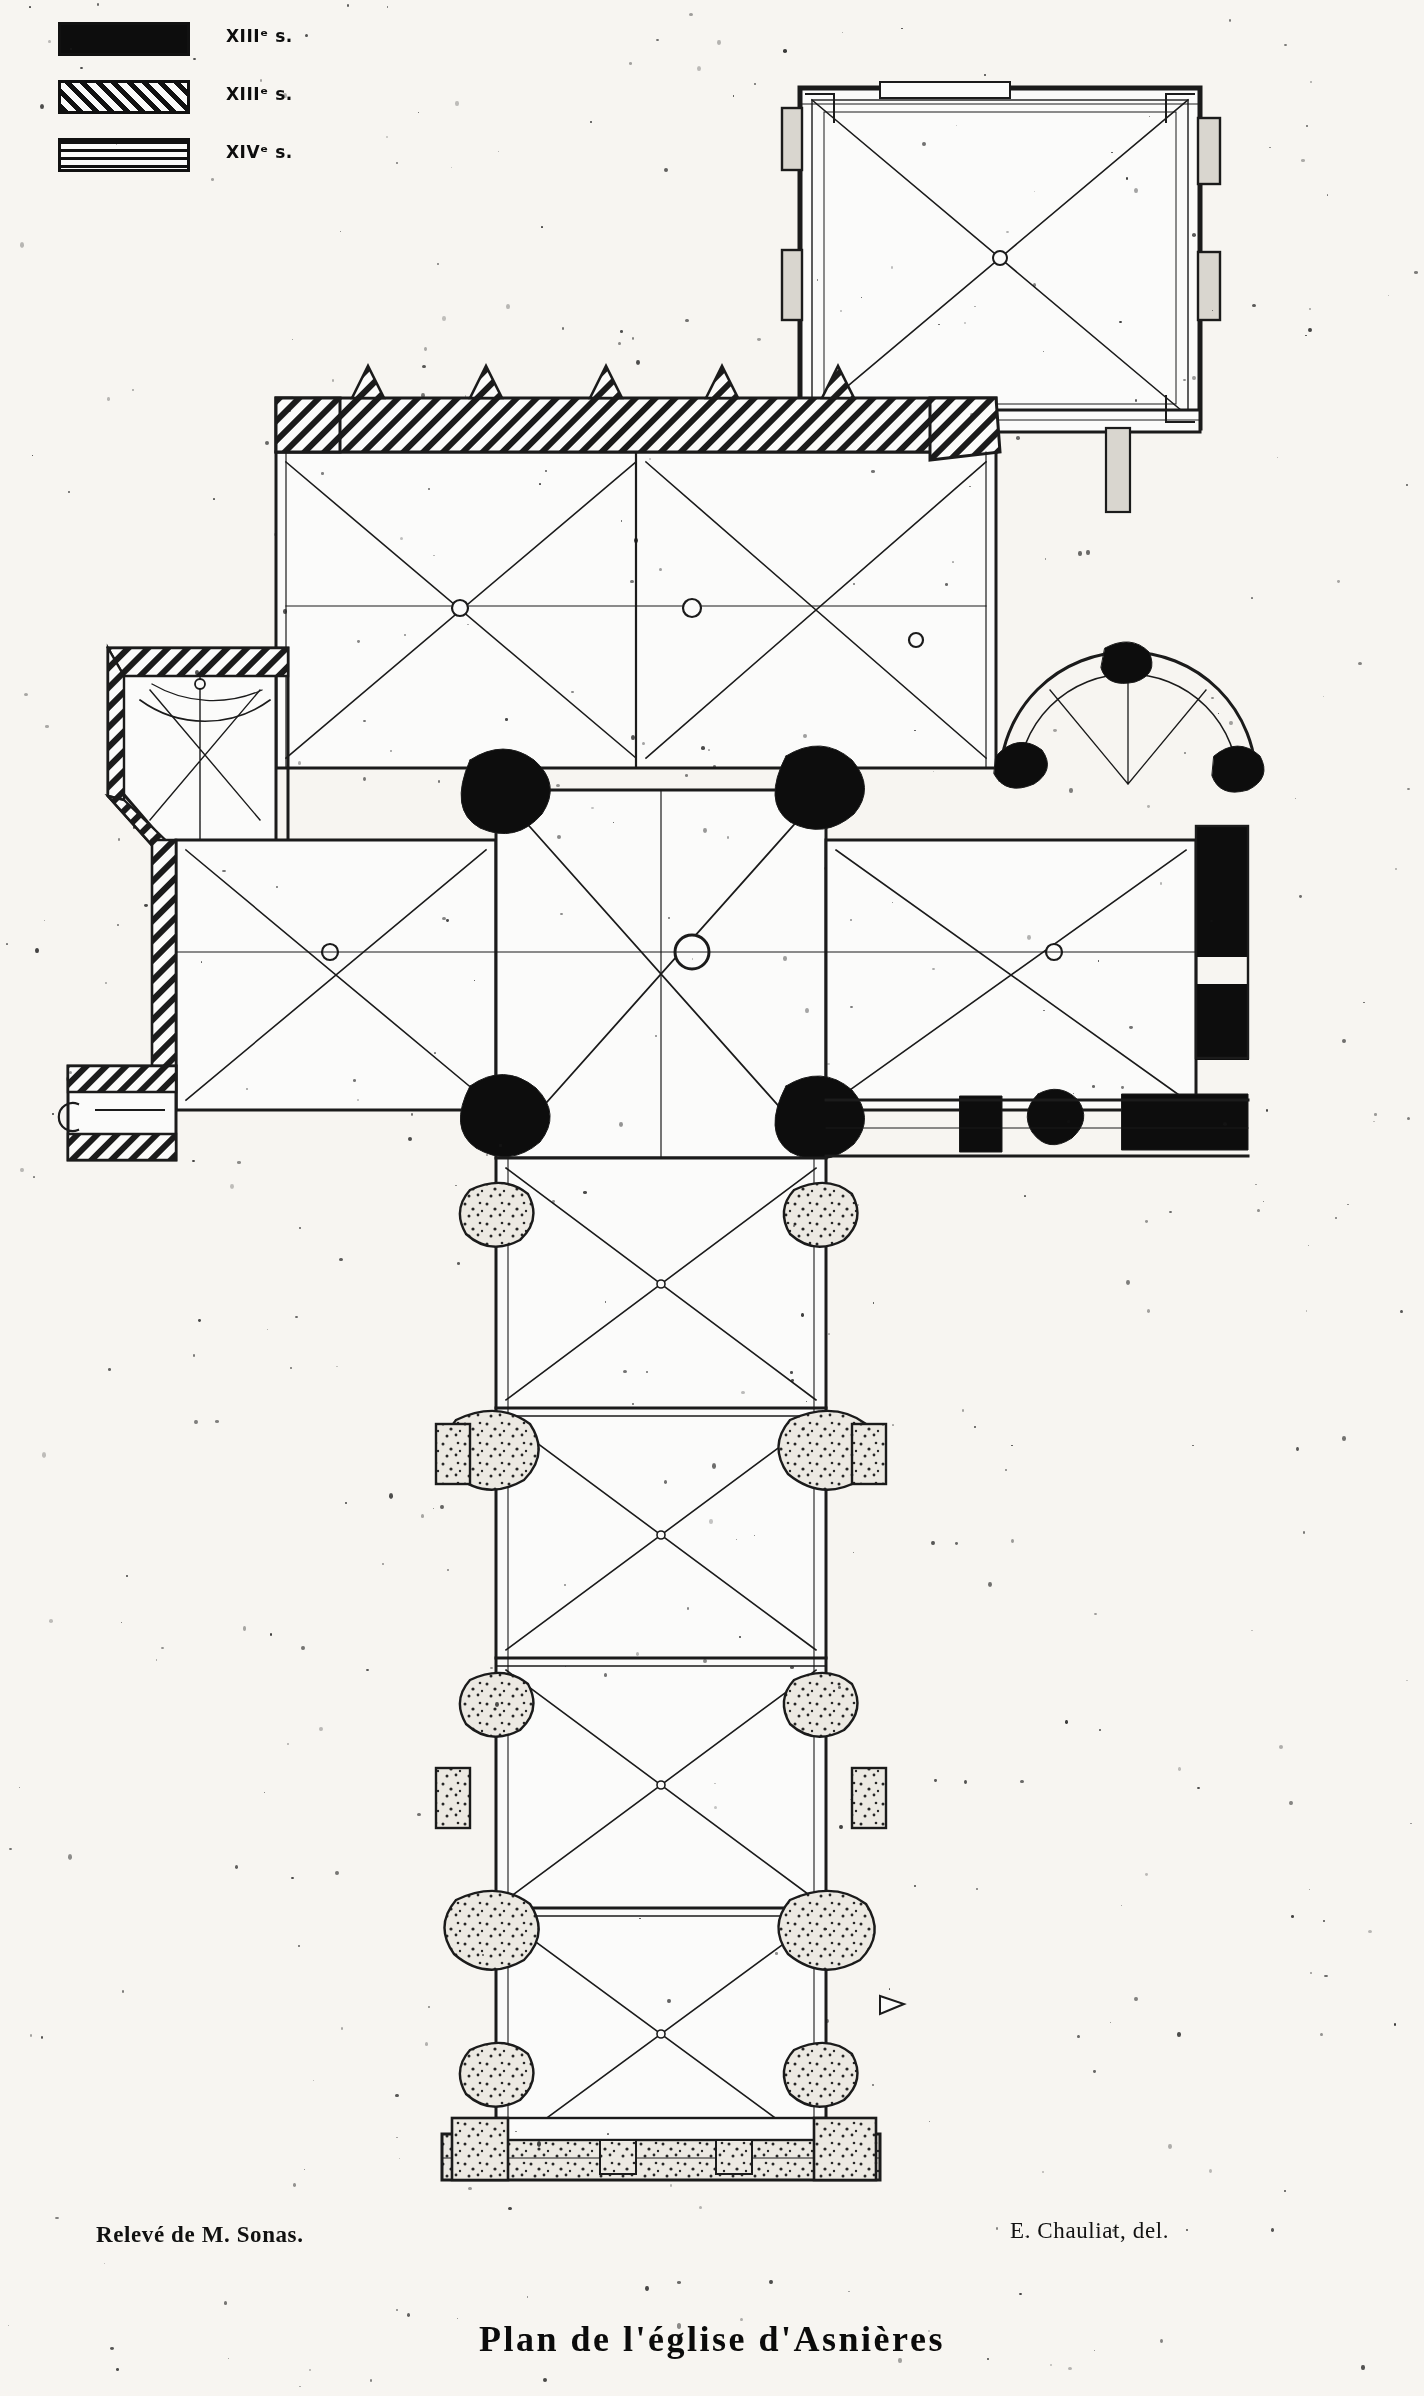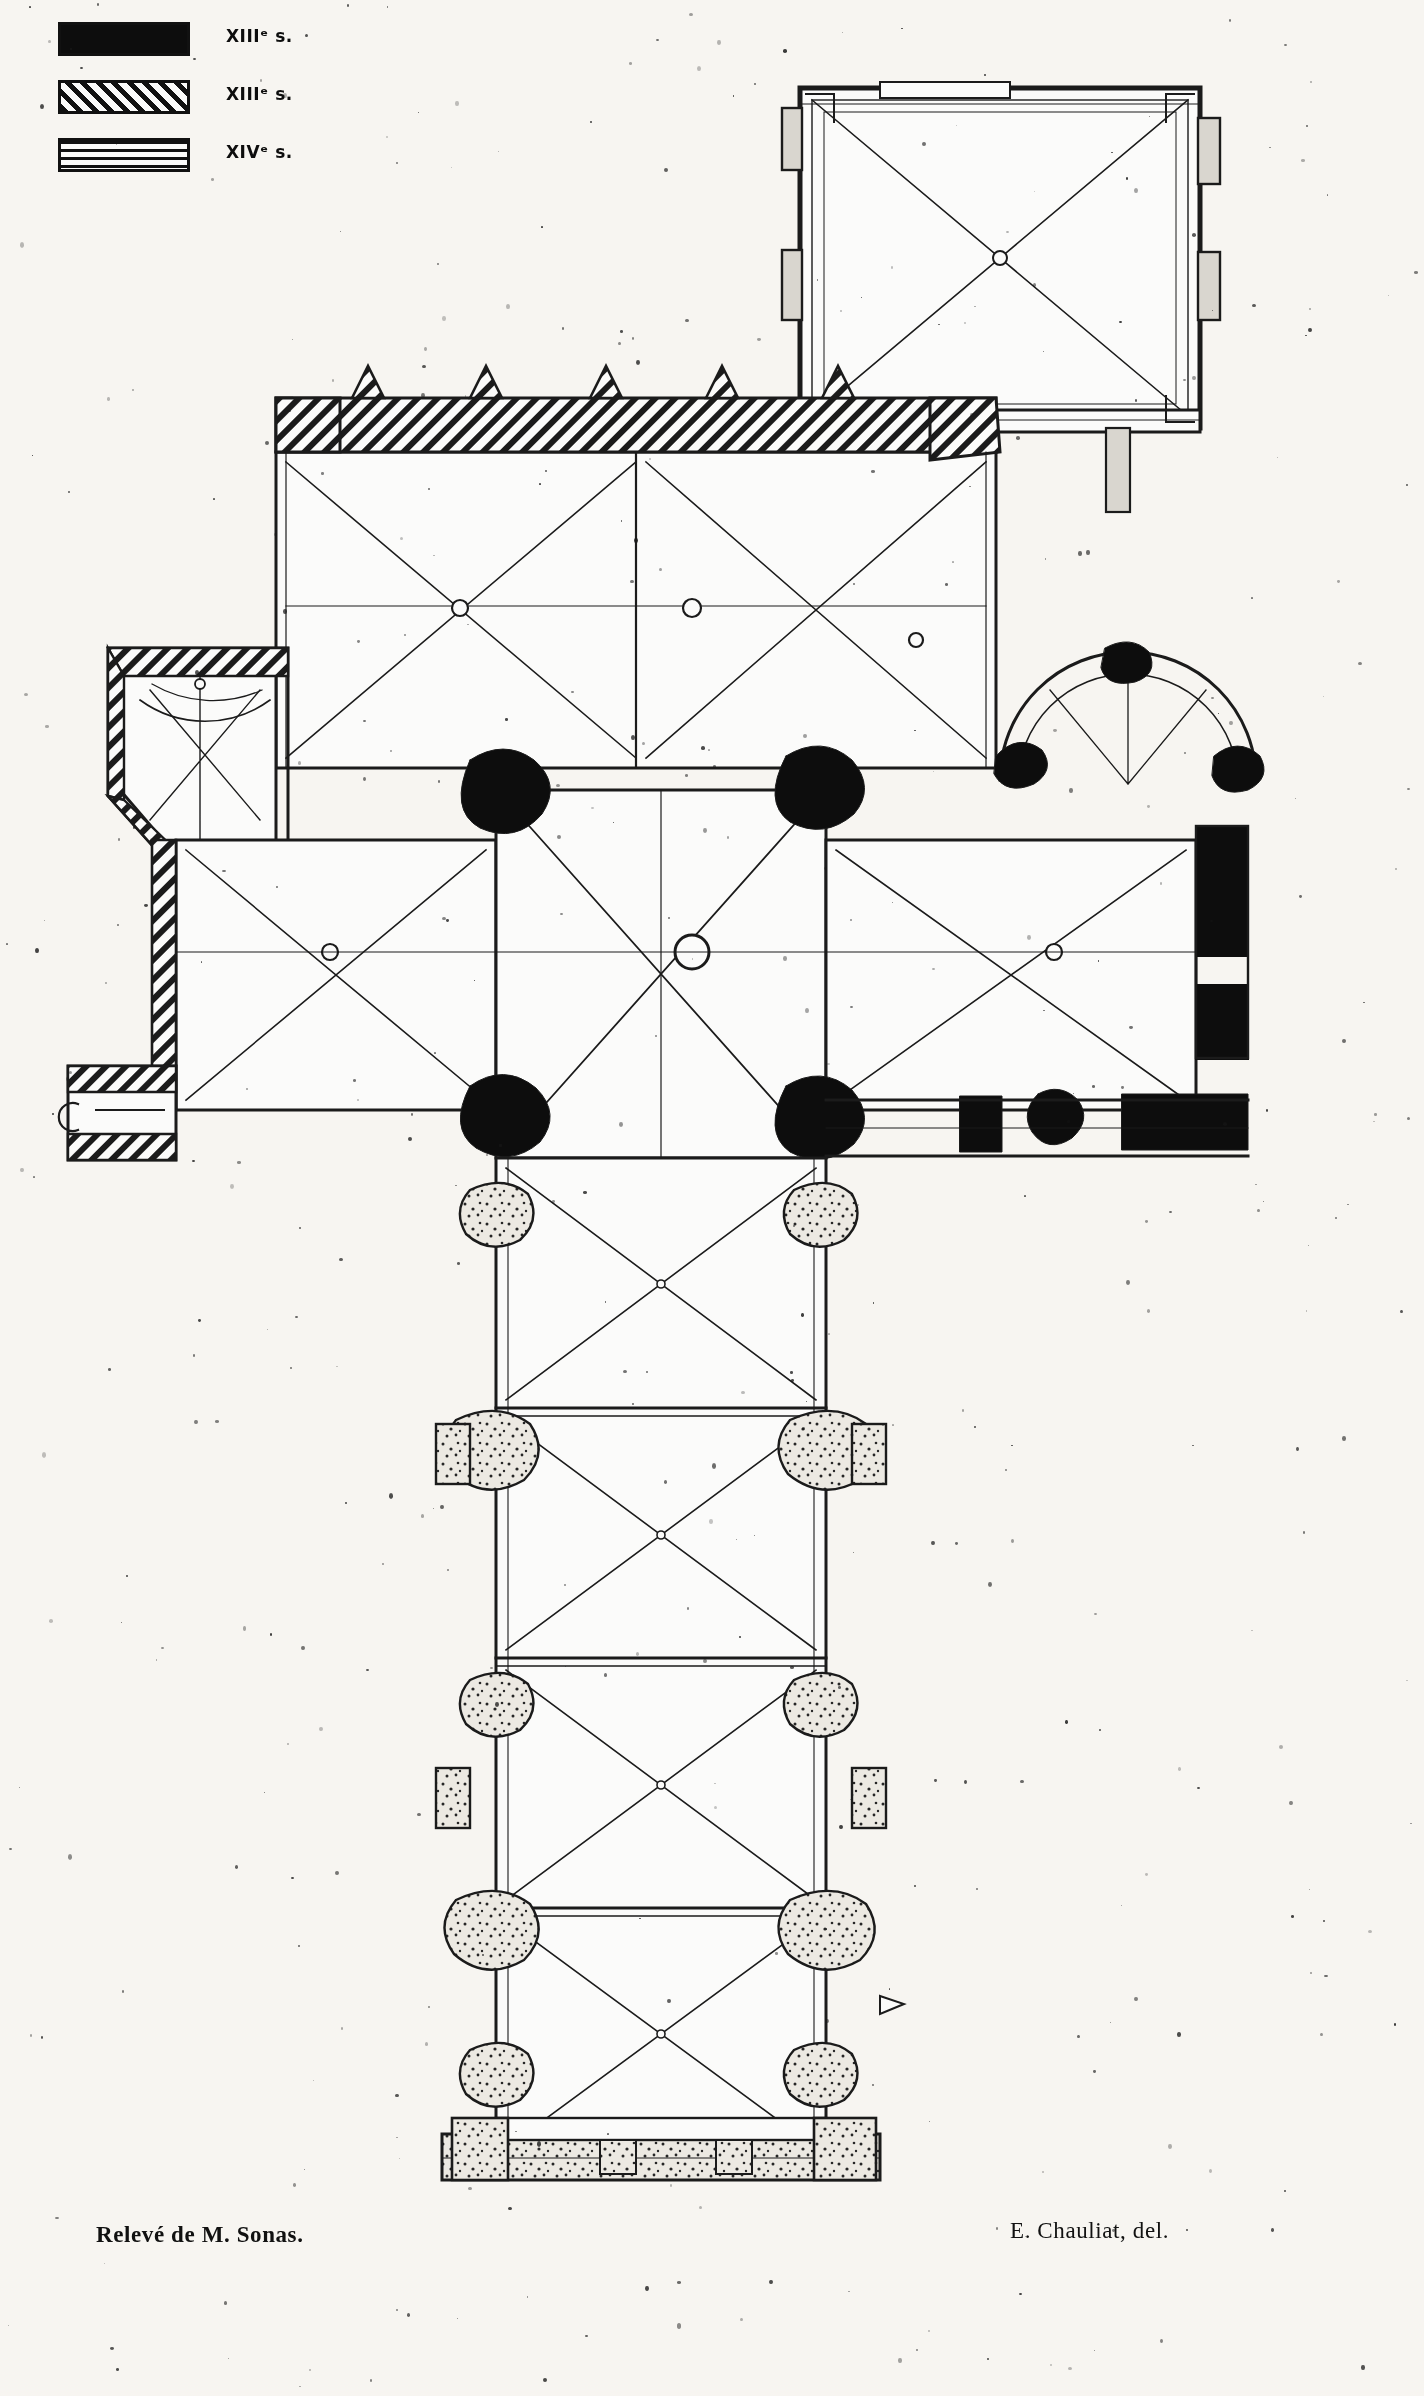--- a/index.html
+++ b/index.html
@@ -307,20 +307,21 @@
 
         <path d="M880 1996 l24 8 l-24 10 z" fill="#fbfbfa" stroke="#1b1b1b" stroke-width="2"></path>
       </g>
 
     </g>
   </svg>
   </div>
 
   <div id="credit-left" class="credit">Relevé de M. Sonas.</div>
   <div id="credit-right" class="credit">E. Chauliat, del.</div>
+  <div id="plan-title">Plan de l'église d'Asnières</div>
 
 <div class="speckle" style="width: 3.2px; height: 4px; left: 1209px; top: 2169px; opacity: 0.28;"></div>
     <div class="speckle" style="width: 1.6px; height: 1.9px; left: 668px; top: 917px; opacity: 0.59;"></div>
     <div class="speckle" style="width: 2.8px; height: 3.4px; left: 1067px; top: 1120px; opacity: 0.31;"></div>
     <div class="speckle" style="width: 1px; height: 1.3px; left: 433px; top: 1508px; opacity: 0.54;"></div>
     <div class="speckle" style="width: 1.2px; height: 1px; left: 104px; top: 2263px; opacity: 0.4;"></div>
     <div class="speckle" style="width: 3.5px; height: 3.6px; left: 1016px; top: 436px; opacity: 0.63;"></div>
     <div class="speckle" style="width: 1.2px; height: 0.8px; left: 32px; top: 455px; opacity: 0.82;"></div>
     <div class="speckle" style="width: 4.2px; height: 5.1px; left: 988px; top: 1582px; opacity: 0.61;"></div>
     <div class="speckle" style="width: 2px; height: 1.9px; left: 564px; top: 1584px; opacity: 0.52;"></div>

